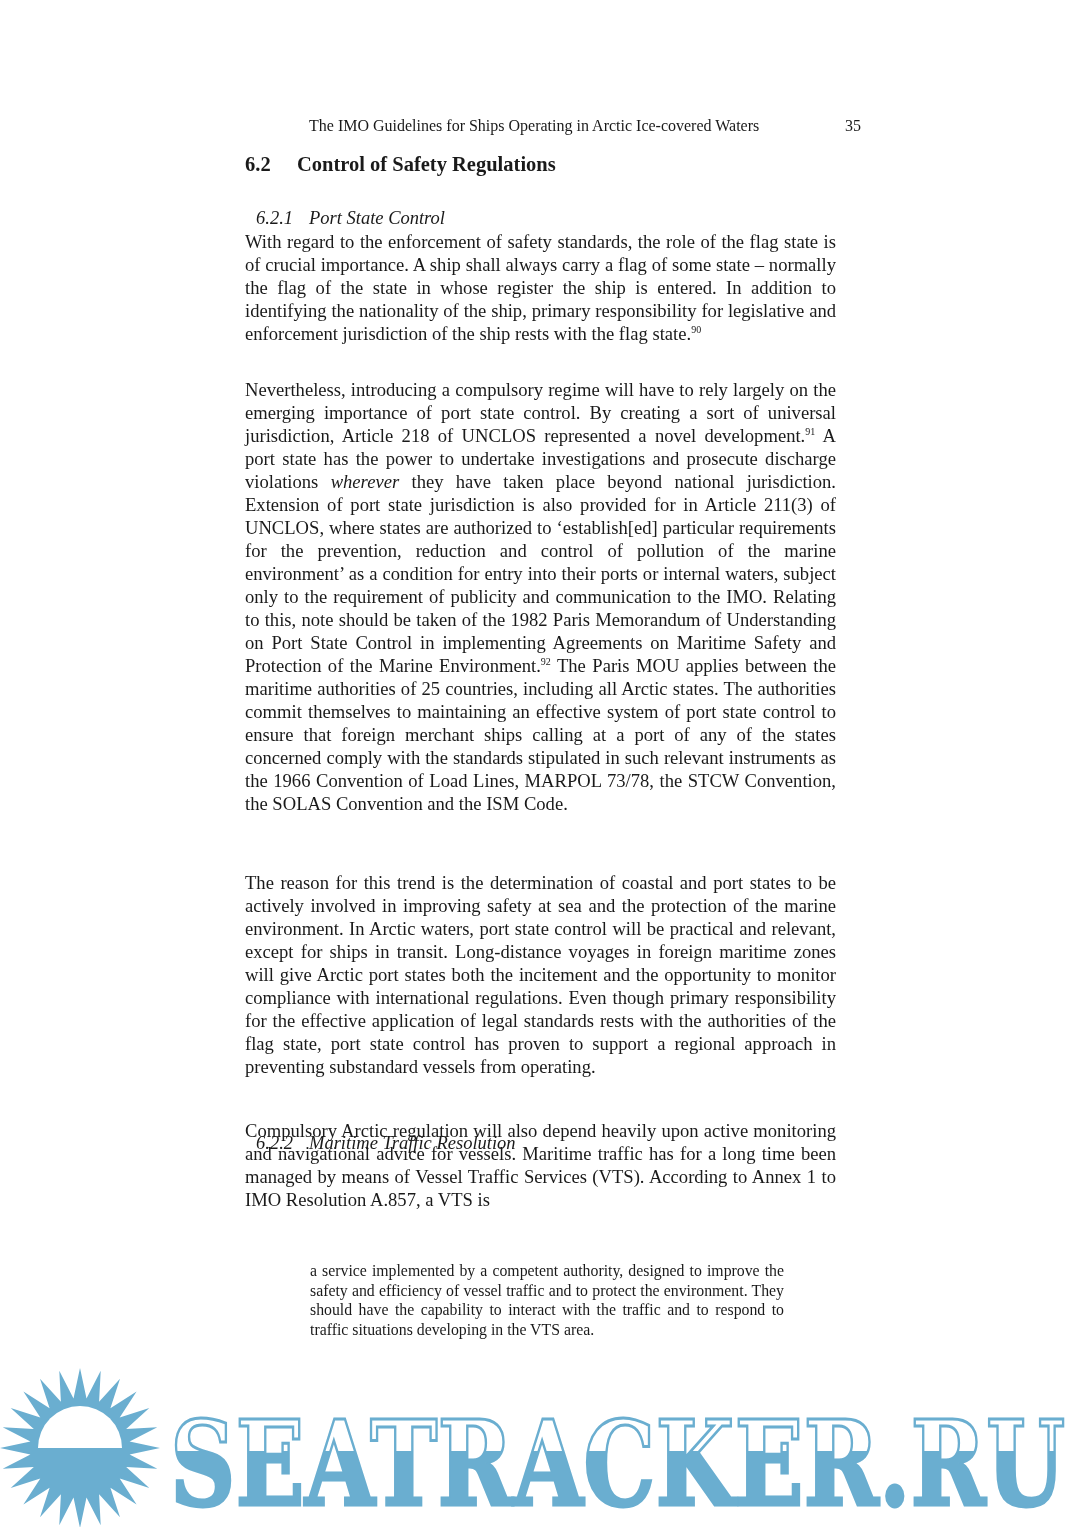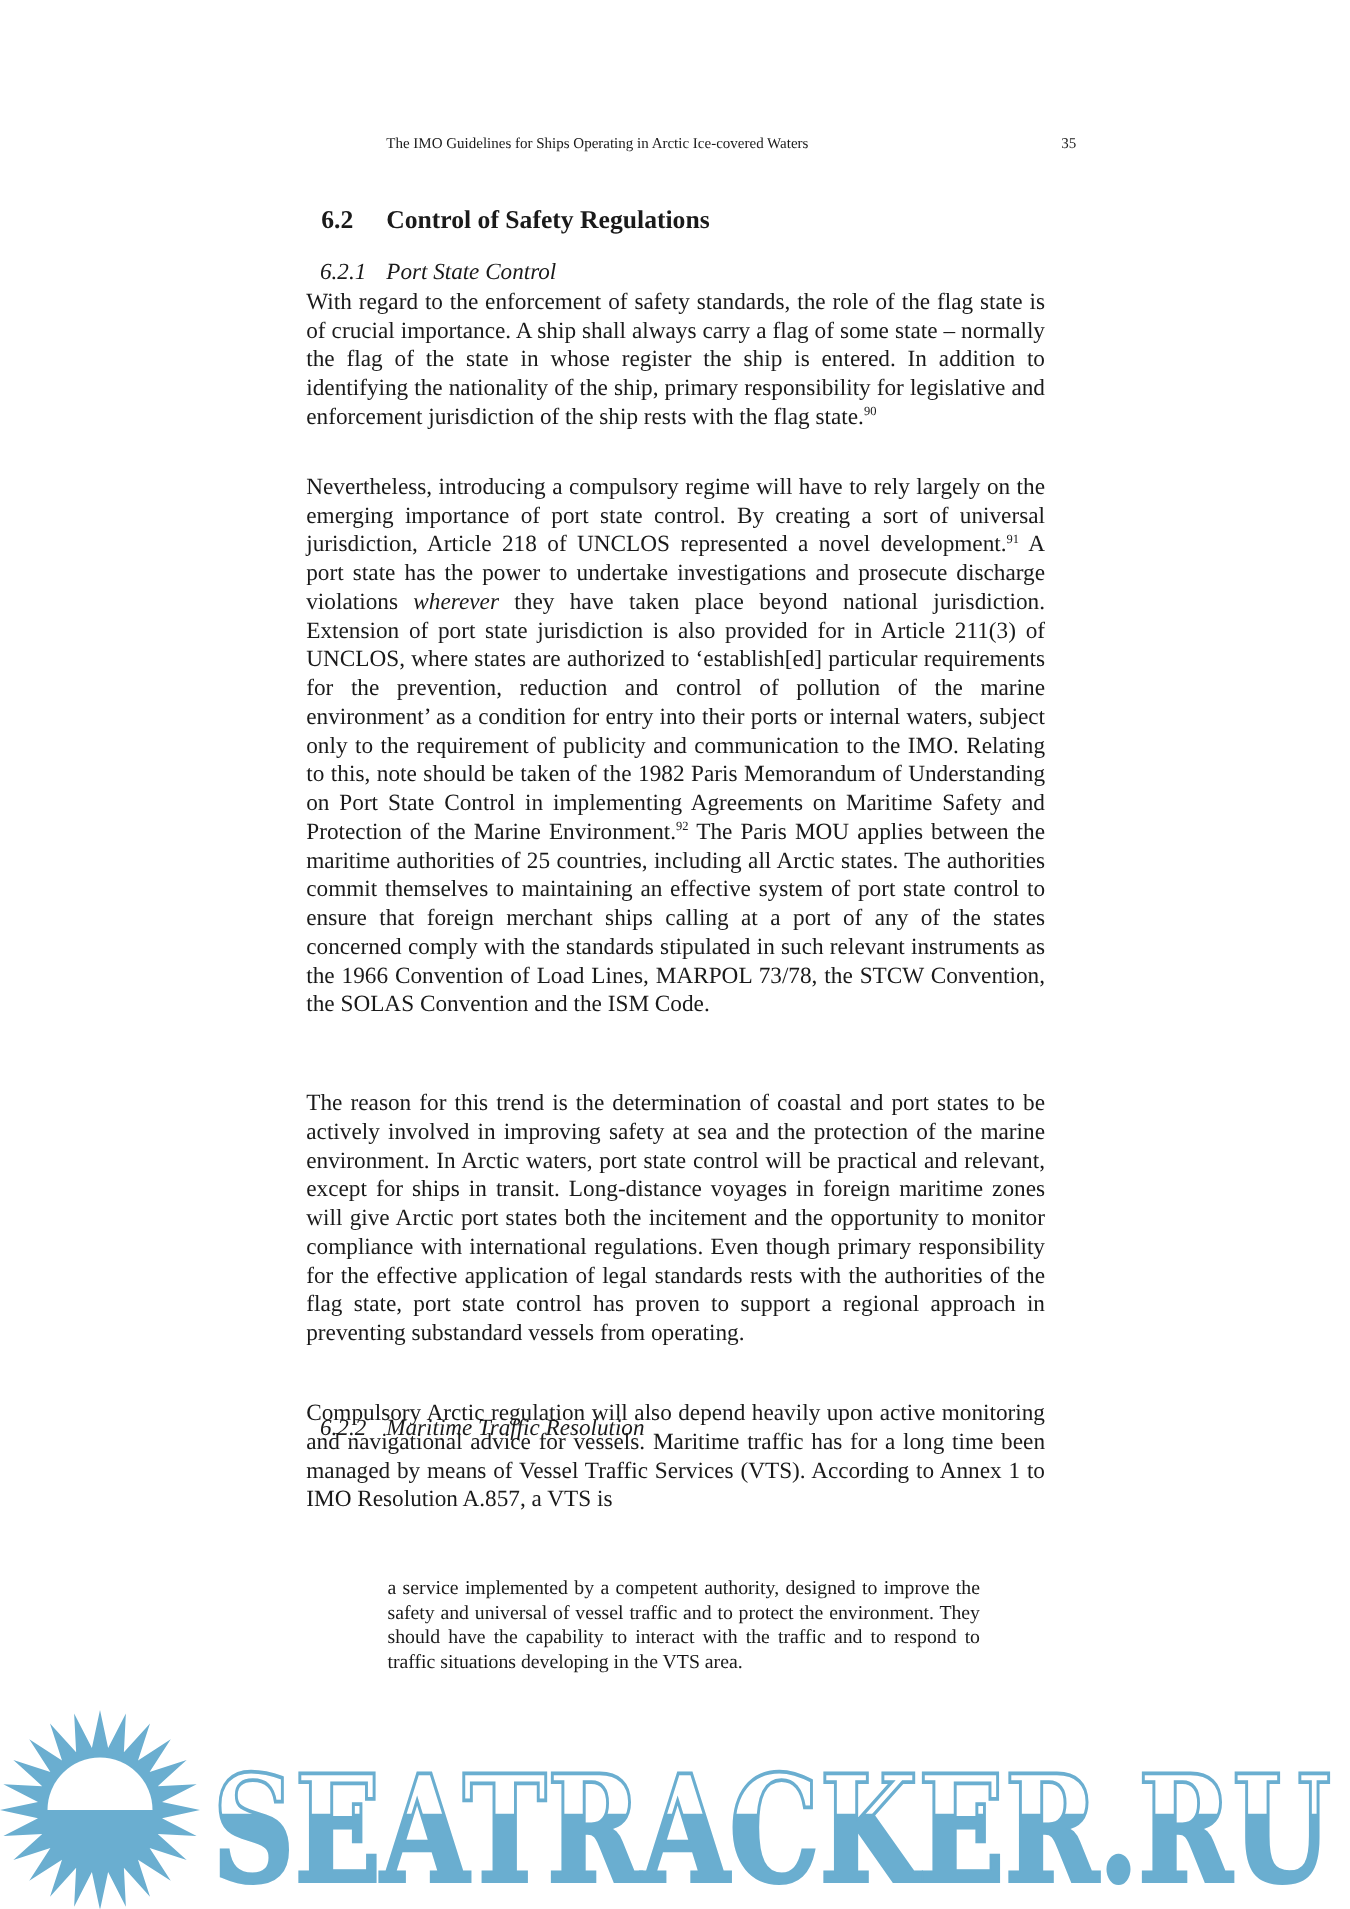--- a/index.html
+++ b/index.html
@@ -1,23 +1,23 @@
 <!DOCTYPE html>
 <html><head>
 <meta charset="utf-8">
 <style>
   html, body { margin: 0; padding: 0; background: #ffffff; }
   body { width: 1080px; height: 1527px; position: relative; overflow: hidden;
          font-family: "Liberation Serif", "DejaVu Serif", serif; color: #1a1a1a; }
-  .running-head { position: absolute; top: 107px; left: 245px; width: 616px; height: 20px;
-                  font-size: 12px; }
+  .running-head { position: absolute; top: 117px; left: 245px; width: 616px; height: 20px;
+                  font-size: 16px; }
   .running-head .title { position: absolute; left: 64px; top: 0; }
   .running-head .page { position: absolute; right: 0; top: 0; }
   .col { position: absolute; left: 245px; width: 591px; }
-  h2 { position: absolute; top: 153px; left: 245px; margin: 12px; font-size: 20.5px; font-weight: bold; }
+  h2 { position: absolute; top: 153px; left: 245px; margin: 0; font-size: 20.5px; font-weight: bold; }
   h2 .num { display: inline-block; width: 52px; }
   h3 { position: absolute; left: 245px; margin: 11px; font-size: 18.5px; font-style: italic; font-weight: normal; }
   h3 .num { display: inline-block; width: 53px; }
   p.body { margin: 0; font-size: 18.6px; line-height: 23px; text-align: justify; text-justify: inter-word; hyphens: manual; }
   sup { font-size: 10px; line-height: 0; vertical-align: 7px; }
   .quote { position: absolute; left: 310px; width: 474px; top: 1261px;
            font-size: 15.8px; line-height: 19.6px; text-align: justify; margin: 0; }
   .watermark { position: absolute; left: 0; top: 1365px; width: 1080px; height: 162px; }
 </style>
 </head>
@@ -49,21 +49,21 @@
 </div>
 
 <h3 style="top:1122px;">
   <span class="num">6.2.2</span><span>Maritime Traffic Resolution</span>
 </h3>
 
 <div class="col" style="top:1119px;">
   <p class="body">Compulsory Arctic regulation will also depend heavily upon active moni­toring and navigational advice for vessels. Maritime traffic has for a long time been managed by means of Vessel Traffic Services (VTS). According to Annex 1 to IMO Resolution A.857, a VTS is</p>
 </div>
 
-<p class="quote">a service implemented by a competent authority, designed to im­prove the safety and universal of vessel traffic and to protect the environment. They should have the capability to interact with the traffic and to respond to traffic situations developing in the VTS area.</p>
+<p class="quote">a service implemented by a competent authority, designed to im­prove the safety and efficiency of vessel traffic and to protect the environment. They should have the capability to interact with the traffic and to respond to traffic situations developing in the VTS area.</p>
 
 <svg class="watermark" viewBox="0 0 1080 162" xmlns="http://www.w3.org/2000/svg">
   <defs>
     <clipPath id="lowerhalf">
         <rect x="0" y="86" width="1080" height="80"></rect>
       </clipPath>
     <clipPath id="sunBottom">
         <rect x="0" y="83" width="170" height="80"></rect>
       </clipPath>
   </defs>

